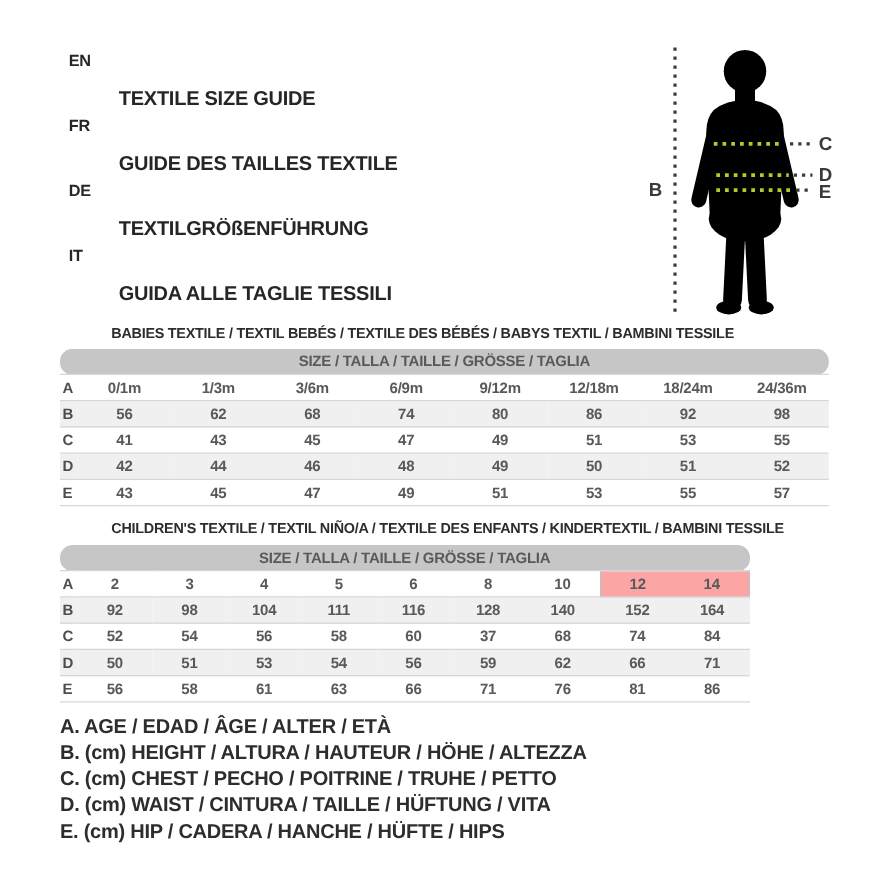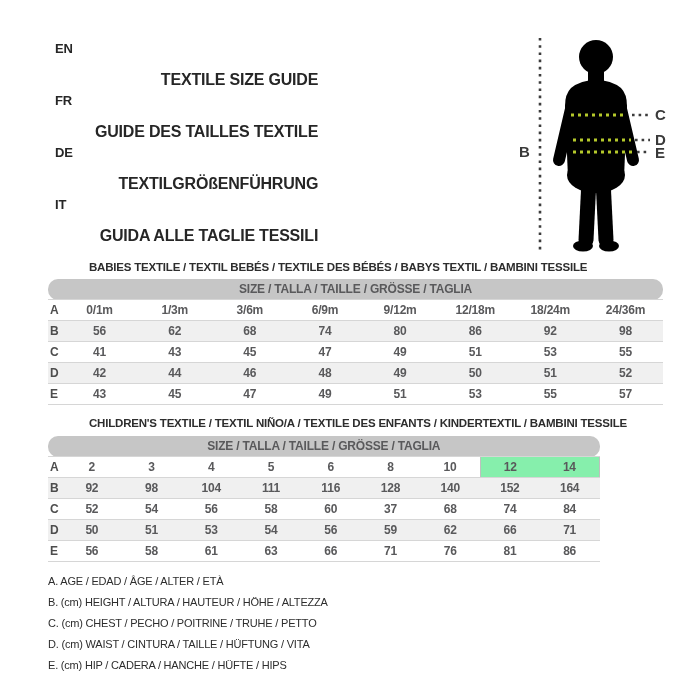--- a/index.html
+++ b/index.html
@@ -1,21 +1,21 @@
 <!DOCTYPE html>
 <html style="--accent-green: #b5c92b; --dot-dark: #3c3c3c; --silhouette: #000000; --header-band: #c6c6c6; --row-stripe: #f0f0f0; --highlight-border: #bfbfbf;"><head>
 <meta charset="utf-8">
 <style>
   html,body{margin:0;padding:0;background:#fff;}
   .canvas{position:relative;width:700px;height:700px;background:#fff;overflow:hidden;
           font-family:"Liberation Sans","DejaVu Sans",sans-serif;}
 
   
   .langs{position:absolute;left:55px;top:38px;}
-  .lang-row{display:flex;line-height:21px;justify-content:space-between;}
+  .lang-row{display:flex;line-height:21px;}
   .lang-code{width:40px;font-size:13px;font-weight:bold;color:#262626;letter-spacing:-.2px;}
   .lang-label{font-size:16px;font-weight:bold;color:#262626;letter-spacing:-.2px;white-space:nowrap;margin-top:31px;}
 
   
   .figure{position:absolute;left:505px;top:18px;width:180px;height:240px;}
   .figure svg{display:block;width:180px;height:240px;}
   .measure-label{font-family:"Liberation Sans","DejaVu Sans",sans-serif;font-size:15px;font-weight:bold;fill:#3a3a3a;}
 
   
   .tbl-title{position:absolute;font-size:11.5px;font-weight:bold;color:#2d2d2d;letter-spacing:-.2px;white-space:nowrap;padding-left:41px;}
@@ -24,28 +24,28 @@
   table.sizes{position:absolute;border-collapse:collapse;table-layout:fixed;}
   .t-babies{left:48px;top:279px;width:615px;}
   .t-children{left:48px;top:436px;width:552px;}
   col.c-label{width:14px;}
   td.band{background:var(--header-band,#c6c6c6);color:#4d4d4d;font-size:11.5px;font-weight:bold;
           height:21px;padding:0 0 0 6px;letter-spacing:-.2px;white-space:nowrap;overflow:hidden;border-radius:10px;}
   table.sizes td{font-size:12px;font-weight:bold;color:#59595b;text-align:center;height:20px;padding:0;
                  border-bottom:1px solid #d6d6d6;letter-spacing:-.2px;}
   table.sizes td.rowlabel{text-align:left;padding-left:2px;color:#4d4d4d;}
   tr.stripe td{background:var(--row-stripe,#f0f0f0);}
-  td.hl{background:#86efac;border-top:1px solid var(--highlight-border,#bfbfbf);
+  td.hl{background:#fca5a5;border-top:1px solid var(--highlight-border,#bfbfbf);
         border-bottom:1px solid var(--highlight-border,#bfbfbf);}
   td.hl-start{border-left:1px solid var(--highlight-border,#bfbfbf);}
   td.hl-end{border-right:1px solid var(--highlight-border,#bfbfbf);}
 
   
   .legend{position:absolute;left:48px;top:571px;}
-  .legend-line{font-size:11px;font-weight:normal;color:#2d2d2d;line-height:21px;letter-spacing:-.2px;white-space:nowrap;}
+  .legend-line{font-size:16px;font-weight:bold;color:#2d2d2d;line-height:21px;letter-spacing:-.2px;white-space:nowrap;}
 </style>
 </head>
 <body>
 
 <div class="canvas">
 
   <div class="langs">
     <div class="lang-row">
       <span class="lang-code">EN</span>
       <span class="lang-label">TEXTILE SIZE GUIDE</span>

